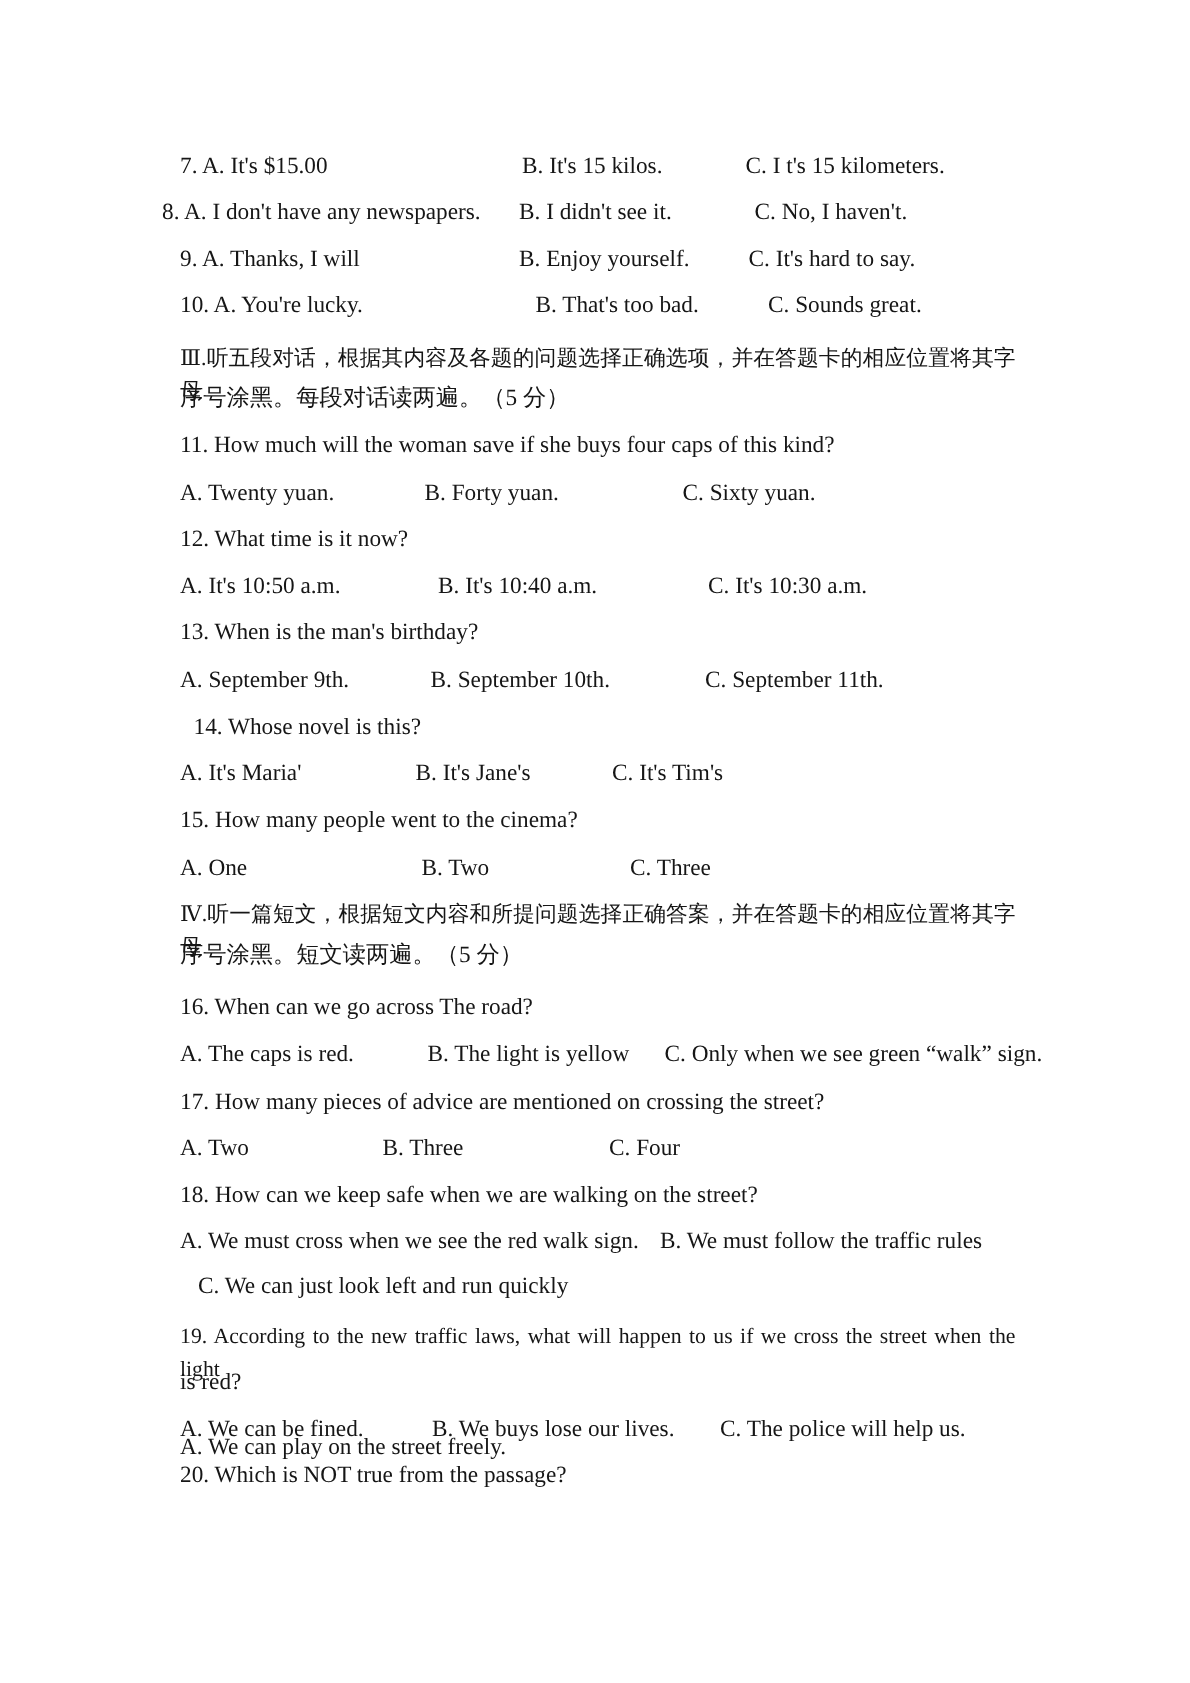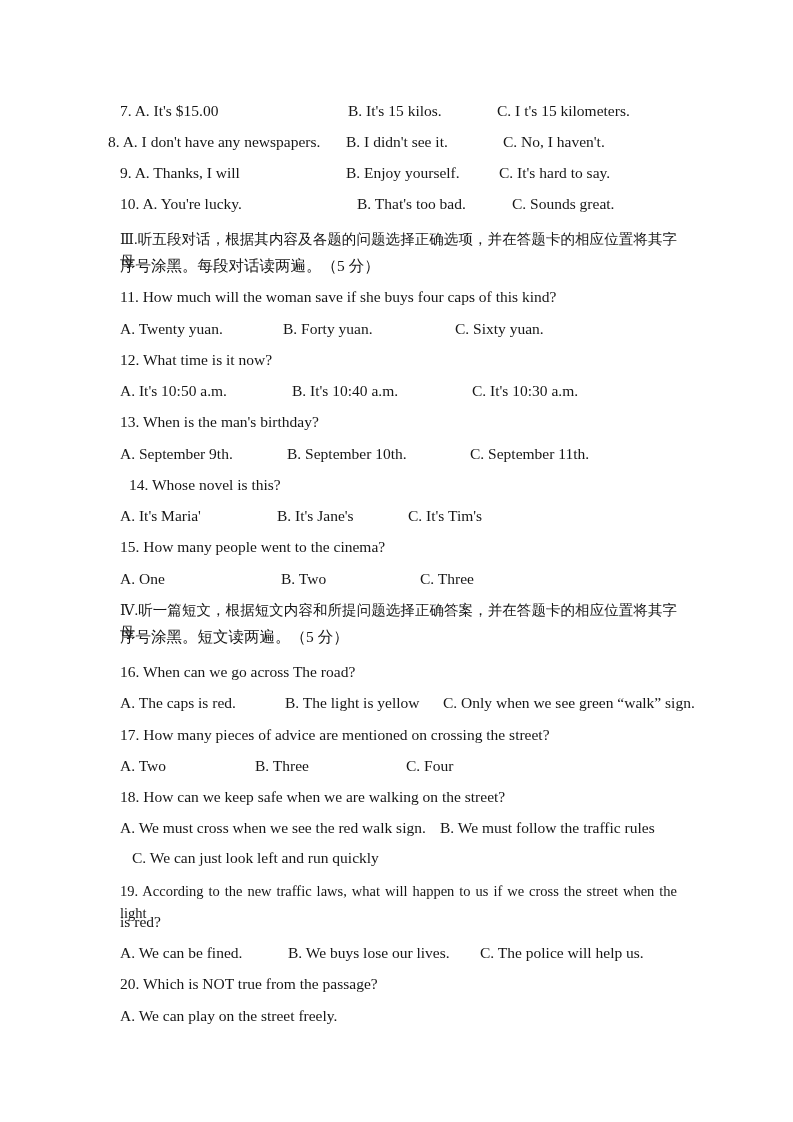--- a/index.html
+++ b/index.html
@@ -151,17 +151,17 @@
         <span class="seg" style="left: 120px;">is red?</span>
       </div>
       <div class="line" style="top: 942px;">
         <span class="seg" style="left: 120px;">A. We can be fined.</span>
         <span class="seg" style="left: 288px;">B. We buys lose our lives.</span>
         <span class="seg" style="left: 480px;">C. The police will help us.</span>
       </div>
       <div class="line" style="top: 973px;">
         <span class="seg" style="left: 120px;">20. Which is NOT true from the passage?</span>
       </div>
-      <div class="line" style="top: 1005px;">
+      <div class="line" style="top: 954px;">
         <span class="seg" style="left: 120px;">A. We can play on the street freely.</span>
       </div>
     </div>
 </div>
 
 </body></html>

